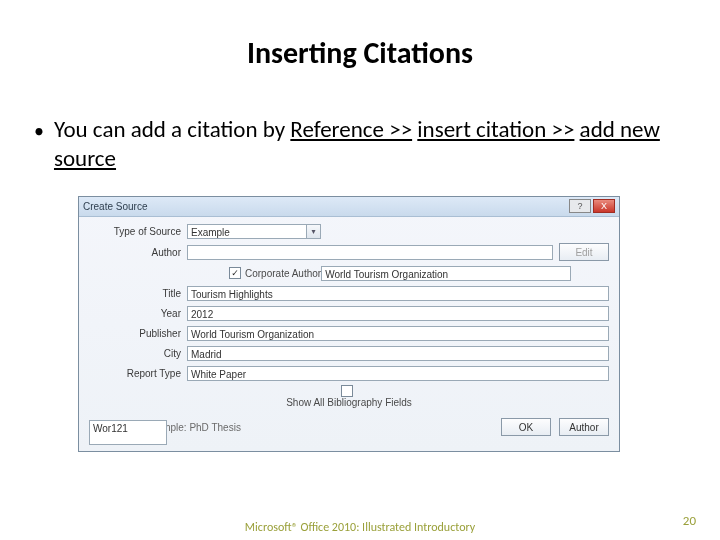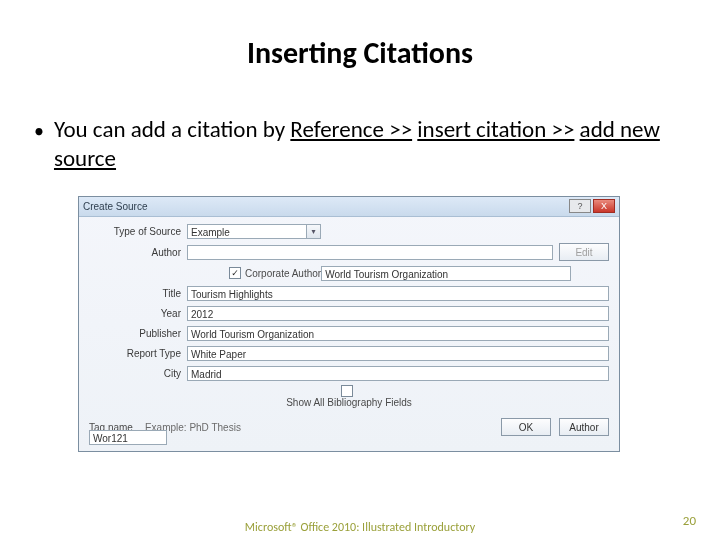--- a/index.html
+++ b/index.html
@@ -215,27 +215,27 @@
       <div class="dlg-label">Year</div>
       <div class="dlg-input">2012</div>
     </div>
 
     <div class="dlg-row">
       <div class="dlg-label">Publisher</div>
       <div class="dlg-input">World Tourism Organization</div>
     </div>
 
     <div class="dlg-row">
+      <div class="dlg-label">City</div>
+      <div class="dlg-input">Madrid</div>
+    </div>
+
+    <div class="dlg-row">
       <div class="dlg-label">Report Type</div>
       <div class="dlg-input">White Paper</div>
-    </div>
-
-    <div class="dlg-row">
-      <div class="dlg-label">City</div>
-      <div class="dlg-input">Madrid</div>
     </div>
 
     <div class="dlg-row" style="margin-top:4px;flex-direction:column;">
       <span class="chk"></span>
       <span>Show All Bibliography Fields</span>
     </div>
   </div>
 
   <div class="bottom-row">
     <div class="bottom-left">
@@ -243,18 +243,18 @@
         <span style="margin-right:2px;">Tag name</span>
       </div>
       <div class="example">Example: PhD Thesis</div>
     </div>
     <div class="btn-row">
       <div class="btn">OK</div>
       <div class="btn">Author</div>
     </div>
   </div>
   <div style="position:absolute; left:10px; bottom:6px;">
-    <div class="dlg-input" style="width:78px;height:15px;">Wor121</div>
+    <div class="dlg-input" style="width:78px;height:25px;">Wor121</div>
   </div>
 </div>
 
 <div class="footer-text">Microsoft® Office 2010: Illustrated Introductory</div>
 <div class="page-num">20</div>
 
 </body></html>

